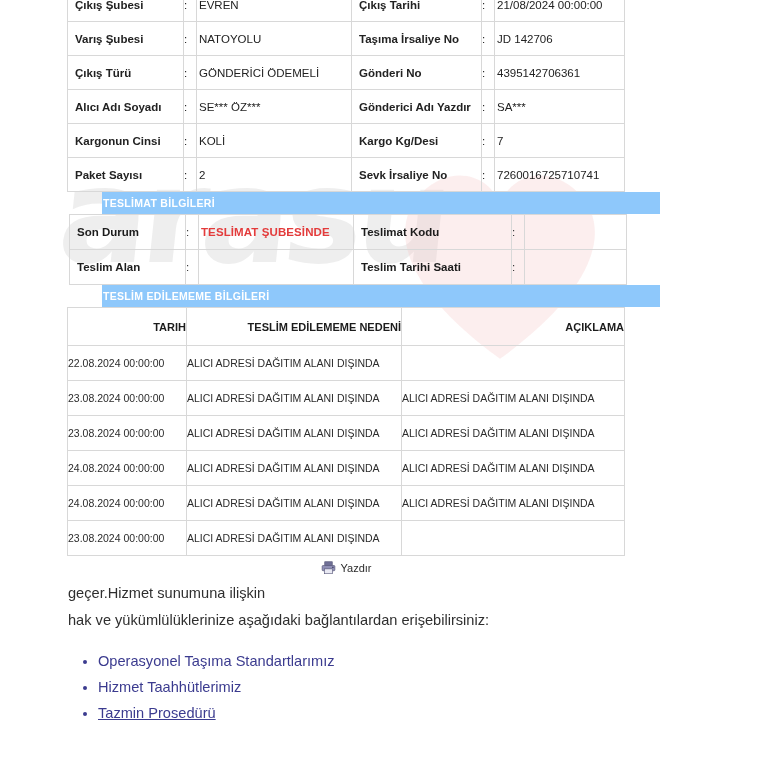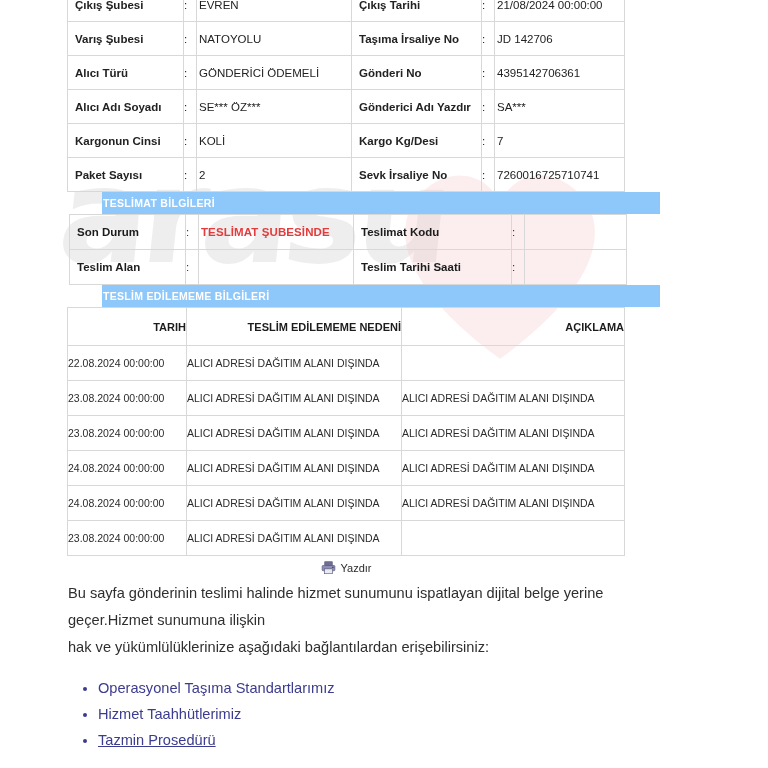--- a/index.html
+++ b/index.html
@@ -185,21 +185,21 @@
     top: 580px;
     width: 660px;
     color: #2f2f2f;
     font-size: 14.6px;
     line-height: 27px;
   }
   .prose p { margin: 0; }
   .links {
     position: absolute;
     left: 68px;
-    top: 675px;
+    top: 648px;
     margin: 0;
     padding-left: 30px;
     list-style: disc;
     color: #4a4a9c;
   }
   .links li {
     font-size: 14.6px;
     line-height: 26px;
     color: #3b3b8f;
   }
@@ -240,21 +240,21 @@
           </tr>
           <tr>
             <td class="lbl">Varış Şubesi</td>
             <td class="colon">:</td>
             <td class="val">NATOYOLU</td>
             <td class="lbl">Taşıma İrsaliye No</td>
             <td class="colon">:</td>
             <td class="val">JD 142706</td>
           </tr>
           <tr>
-            <td class="lbl">Alıcı Türü</td>
+            <td class="lbl">Çıkış Türü</td>
             <td class="colon">:</td>
             <td class="val">GÖNDERİCİ ÖDEMELİ</td>
             <td class="lbl">Gönderi No</td>
             <td class="colon">:</td>
             <td class="val">4395142706361</td>
           </tr>
           <tr>
             <td class="lbl">Alıcı Adı Soyadı</td>
             <td class="colon">:</td>
             <td class="val">SE*** ÖZ***</td>
@@ -359,21 +359,20 @@
             <rect x="14.8" y="7.6" width="2" height="1.6" fill="#3f3f60"></rect>
           </svg>
         </span>
         <span>Yazdır</span>
       </span>
     </div>
 
   </div>
 
   <div class="prose">
-    <p>Bu sayfa gönderinin teslimi halinde hizmet sunumunu ispatlayan dijital belge yerine</p>
     <p>geçer.Hizmet sunumuna ilişkin</p>
     <p>hak ve yükümlülüklerinize aşağıdaki bağlantılardan erişebilirsiniz:</p>
   </div>
 
   <ul class="links">
     <li>
       <a href="#">Operasyonel Taşıma Standartlarımız</a>
     </li>
     <li>
       <a href="#">Hizmet Taahhütlerimiz</a>

